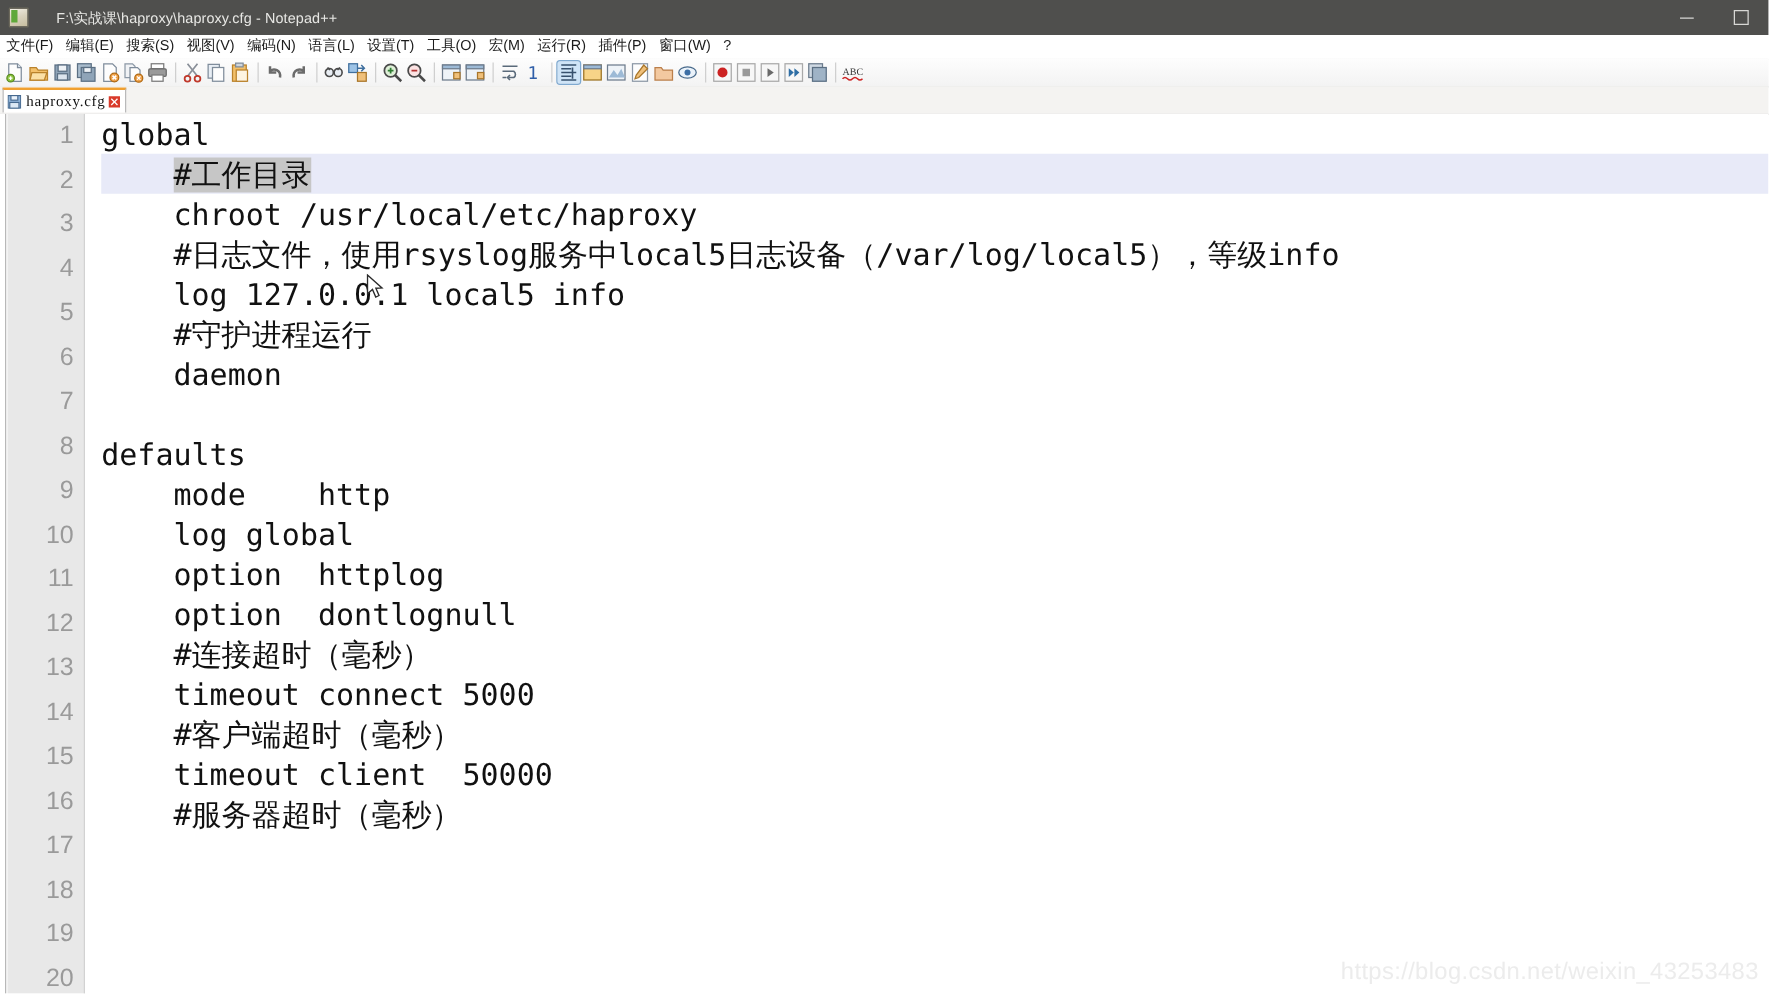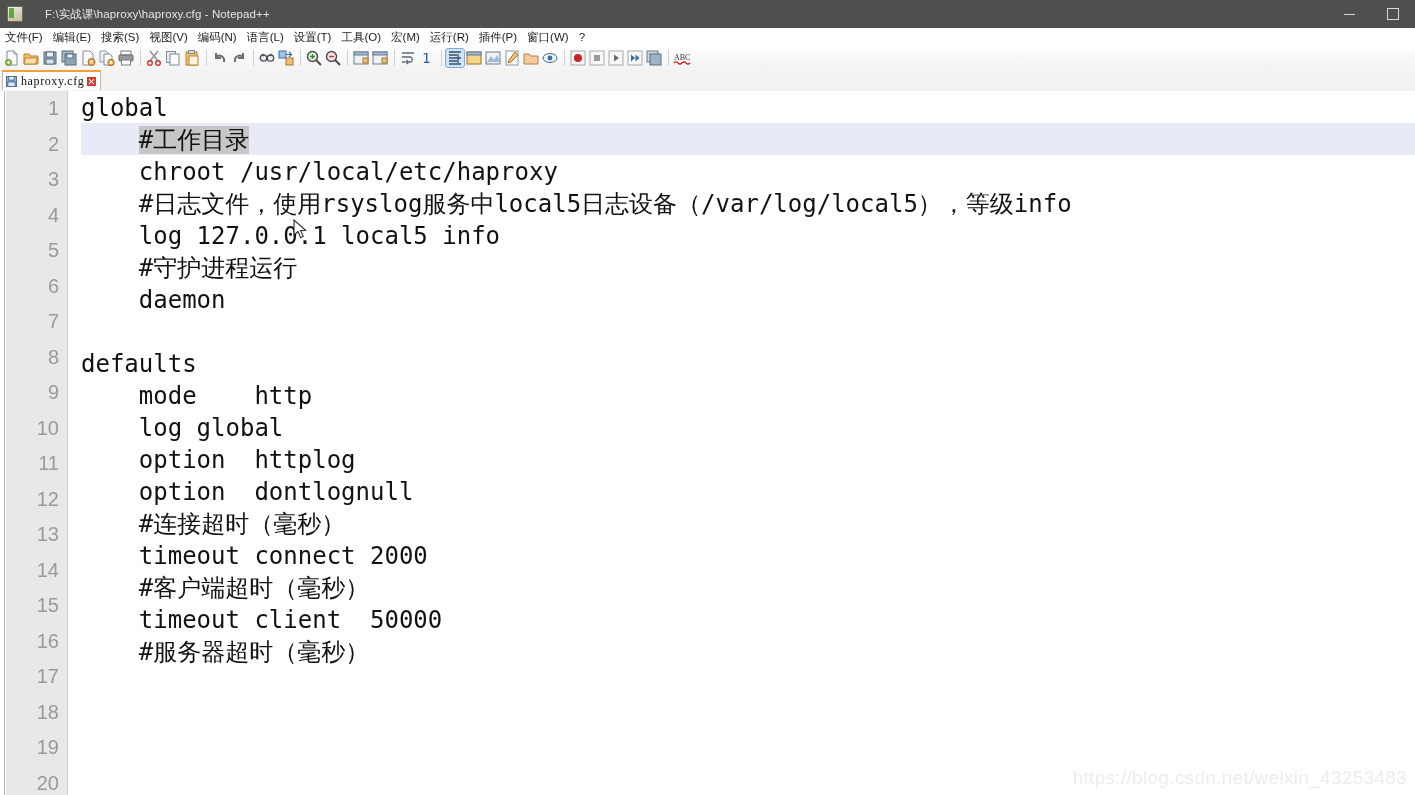--- a/index.html
+++ b/index.html
@@ -518,21 +518,21 @@
           <div class="line">    log 127.0.0.1 local5 info</div>
           <div class="line">    #守护进程运行</div>
           <div class="line">    daemon</div>
           <div class="line">&nbsp;</div>
           <div class="line">defaults</div>
           <div class="line">    mode    http</div>
           <div class="line">    log global</div>
           <div class="line">    option  httplog</div>
           <div class="line">    option  dontlognull</div>
           <div class="line">    #连接超时（毫秒）</div>
-          <div class="line">    timeout connect 2000</div>
+          <div class="line">    timeout connect 5000</div>
           <div class="line">    #客户端超时（毫秒）</div>
           <div class="line">    timeout client  50000</div>
           <div class="line">    #服务器超时（毫秒）</div>
         </div>
     </div>
 
     <svg class="cursor-arrow" viewBox="0 0 16 22">
       <path d="M1 1 L1 16 L5 12.5 L7.6 18.6 L10.2 17.4 L7.7 11.6 L12.6 11.3 Z" fill="#ffffff" stroke="#2b2b2b" stroke-width="1.1"></path>
     </svg>
   </div>

